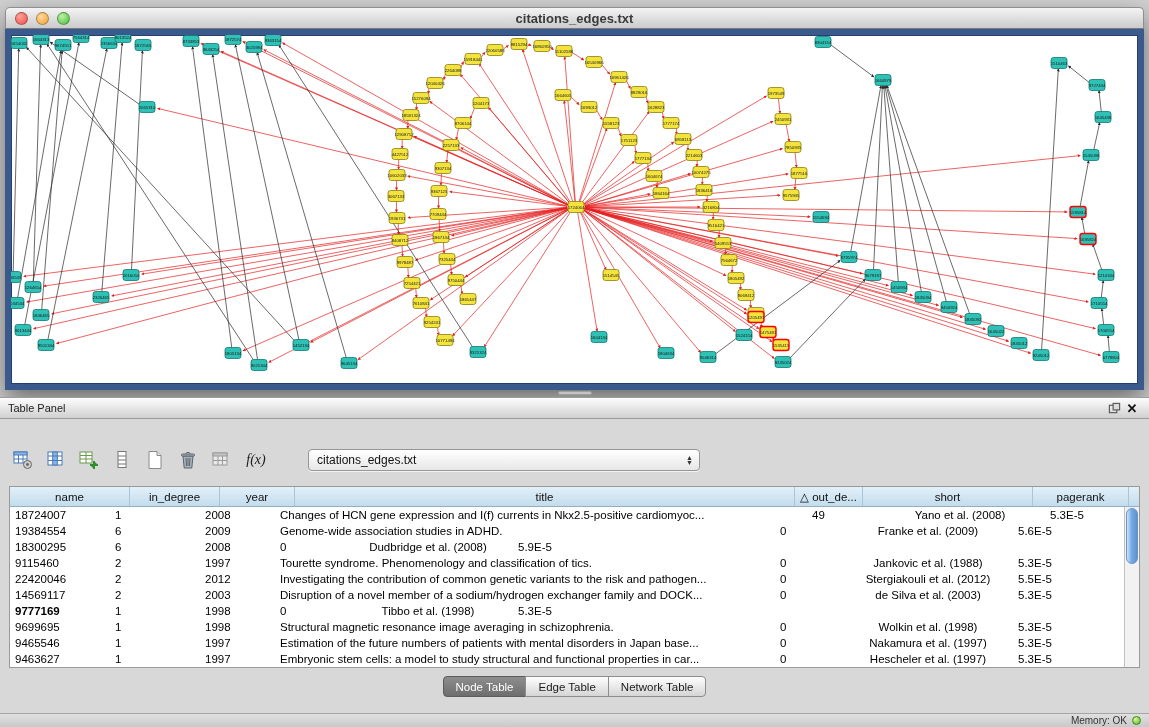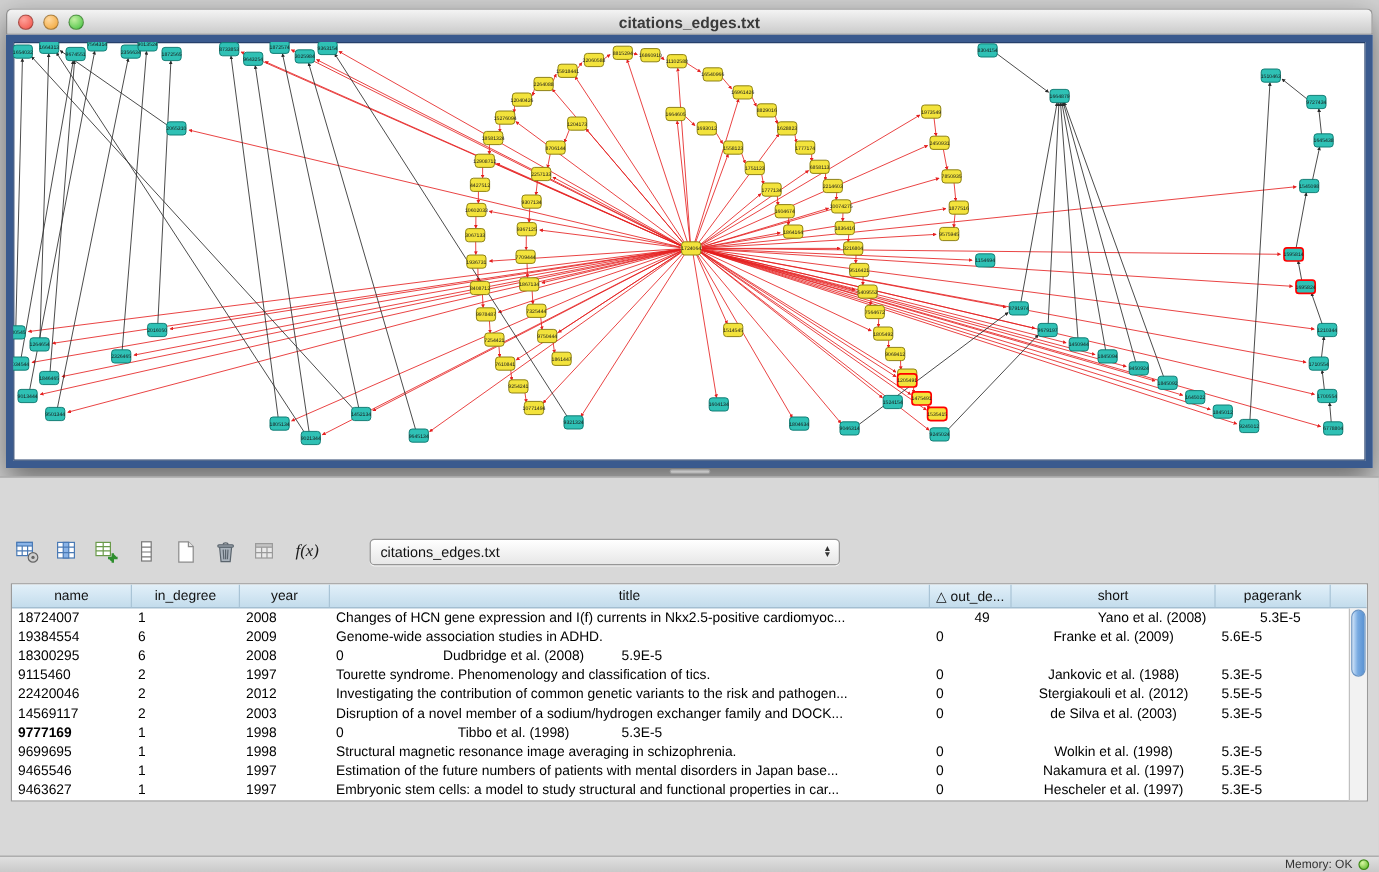--- a/index.html
+++ b/index.html
@@ -734,20 +734,33 @@
         </g>
       </svg>
   </div>
 </div>
 
 <div class="splitter">
     <div class="grip"></div>
   </div>
 
 <div class="table-panel">
+  <div class="panel-header">
+    <span>Table Panel</span>
+    <span class="spacer"></span>
+    <button class="phbtn">
+      <svg viewBox="0 0 14 14" width="13" height="13">
+          <rect x="1.5" y="3.5" width="8" height="8" fill="none" stroke="#555" stroke-width="1.2"></rect>
+          <rect x="5.5" y="1.5" width="7" height="7" fill="#dcdcdc" stroke="#555" stroke-width="1.2"></rect>
+        </svg>
+    </button>
+    <button class="phbtn">
+        <span class="close-x">✕</span>
+      </button>
+  </div>
 
   <div class="toolbar">
     <button class="tool">
       <svg viewBox="0 0 20 20">
           <rect x="1" y="2" width="13" height="11" fill="#fff" stroke="#4a7ab5"></rect>
           <rect x="1" y="2" width="13" height="3" fill="#8ab4e8" stroke="#4a7ab5"></rect>
           <line x1="5.5" y1="5" x2="5.5" y2="13" stroke="#4a7ab5"></line>
           <line x1="10" y1="5" x2="10" y2="13" stroke="#4a7ab5"></line>
           <line x1="1" y1="9" x2="14" y2="9" stroke="#4a7ab5"></line>
           <circle cx="14.5" cy="14.5" r="4" fill="#cfcfcf" stroke="#666"></circle>
@@ -811,21 +824,21 @@
       <span class="combo-text">citations_edges.txt</span>
       <span class="combo-arrows">
           <span>▲</span>
           <span>▼</span>
         </span>
     </div>
   </div>
 
   <div class="table-box">
     <div class="thead" id="thead">
-        <div class="th" style="width: 100px; text-align: right;">name</div>
+        <div class="th" style="width: 120px; text-align: right;">name</div>
         <div class="th" style="width: 90px;">in_degree</div>
         <div class="th" style="width: 75px;">year</div>
         <div class="th" style="width: 500px;">title</div>
         <div class="th" style="width: 68px;">△ out_de...</div>
         <div class="th" style="width: 170px;">short</div>
         <div class="th" style="width: 96px;">pagerank</div>
       </div>
     <div id="tbody">
         <div class="tr">
           <div class="td" style="width: 100px;">18724007</div>
@@ -914,18 +927,23 @@
           <div class="td" style="width: 68px;">0</div>
           <div class="td center" style="width: 170px;">Hescheler et al. (1997)</div>
           <div class="td" style="width: 96px;">5.3E-5</div>
         </div>
       </div>
     <div class="vscroll">
         <div class="vthumb"></div>
       </div>
   </div>
 
+  <div class="tabs">
+    <button class="tab first selected">Node Table</button>
+    <button class="tab">Edge Table</button>
+    <button class="tab last">Network Table</button>
+  </div>
 </div>
 
 <div class="status-bar">
   <span>Memory: OK</span>
   <span class="mem-dot"></span>
 </div>
 
 </body></html>

